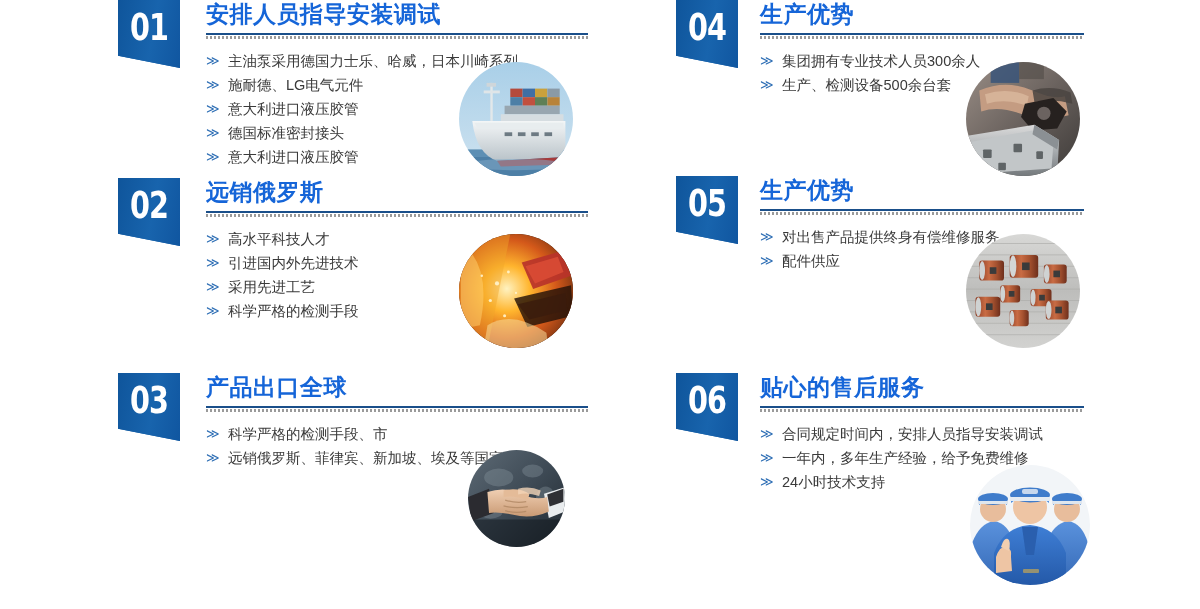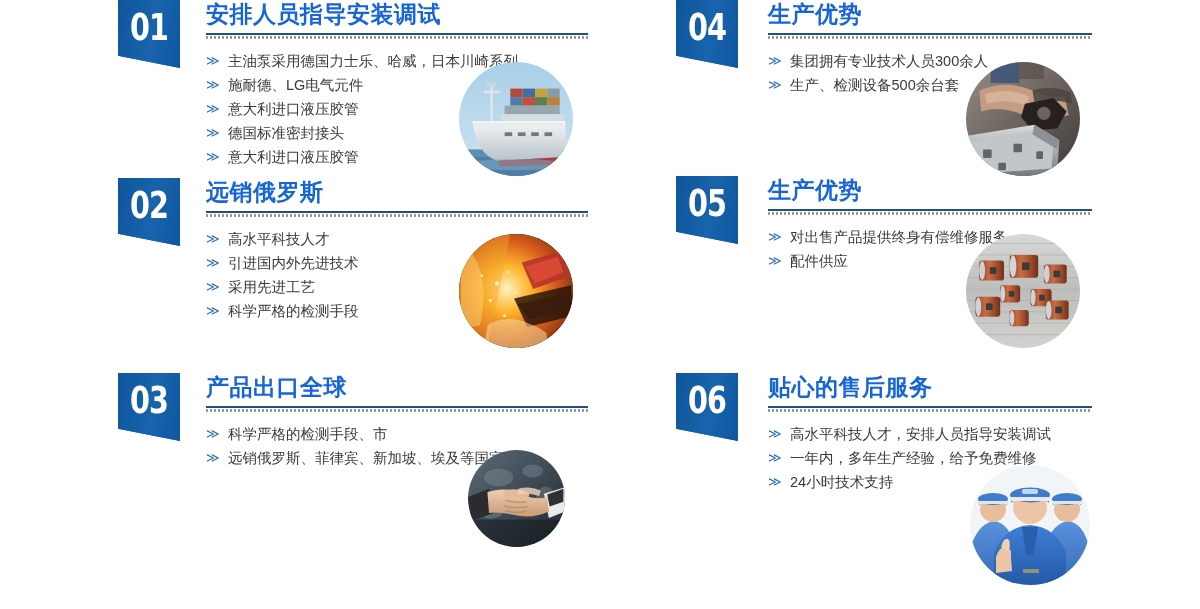--- a/index.html
+++ b/index.html
@@ -128,21 +128,21 @@
 
   
   #block-01 { left: 118px; top: 0px;   width: 470px; }
   #block-02 { left: 118px; top: 178px; width: 470px; }
   #block-03 { left: 118px; top: 373px; width: 470px; }
   #block-04 { left: 676px; top: 0px;   width: 412px; }
   #block-05 { left: 676px; top: 176px; width: 412px; }
   #block-06 { left: 676px; top: 373px; width: 412px; }
 
   #block-01 .content, #block-02 .content, #block-03 .content { left: 88px; width: 382px; }
-  #block-04 .content, #block-05 .content, #block-06 .content { left: 92px; width: 324px; }
+  #block-04 .content, #block-05 .content, #block-06 .content { left: 84px; width: 324px; }
 
   
   #photo-01 { left: 459px; top: 62px;  width: 114px; height: 114px; }
   #photo-02 { left: 459px; top: 234px; width: 114px; height: 114px; }
   #photo-03 { left: 468px; top: 450px; width: 97px;  height: 97px; }
   #photo-04 { left: 966px; top: 62px;  width: 114px; height: 114px; }
   #photo-05 { left: 966px; top: 234px; width: 114px; height: 114px; }
   #photo-06 { left: 970px; top: 465px; width: 120px; height: 120px; }
 </style>
 </head>
@@ -244,21 +244,21 @@
     <div class="badge">
       <div class="badge-num">06</div>
     </div>
     <div class="content">
       <div class="title">贴心的售后服务</div>
       <div class="rule">
         <div class="solid"></div>
         <div class="dotted"></div>
       </div>
       <ul class="bullets">
-        <li><span class="chev">≫</span><span>高水平科技人才，安排人员指导安装调试</span></li>
+        <li><span class="chev">≫</span><span>合同规定时间内，安排人员指导安装调试</span></li>
         <li><span class="chev">≫</span><span>一年内，多年生产经验，给予免费维修</span></li>
         <li><span class="chev">≫</span><span>24小时技术支持</span></li>
       </ul>
     </div>
   </div>
 
   <div class="photo" id="photo-01">
     <svg viewBox="0 0 120 120" preserveAspectRatio="xMidYMid slice" aria-hidden="true">
       <defs>
         <linearGradient id="sky1" x1="0" y1="0" x2="0" y2="1">

